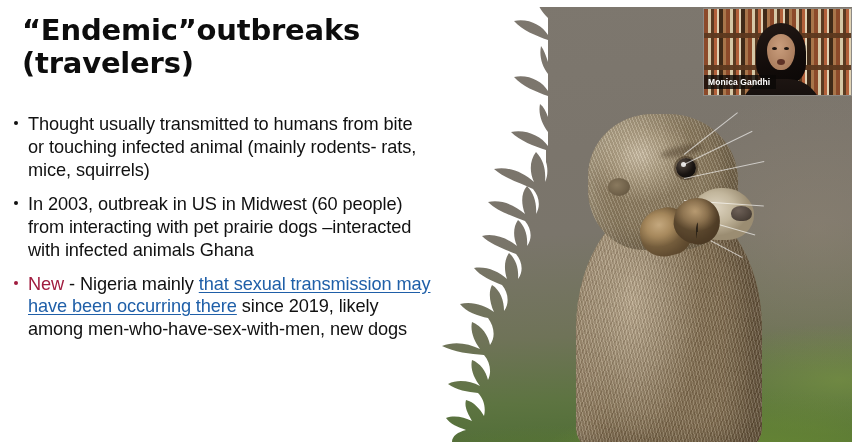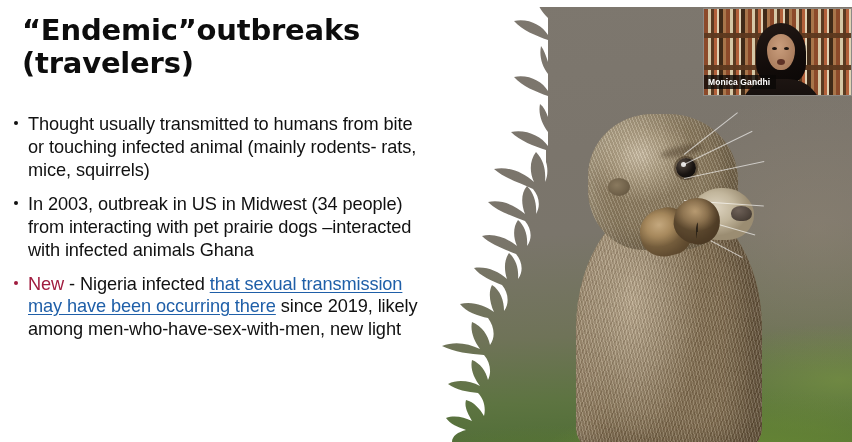--- a/index.html
+++ b/index.html
@@ -421,26 +421,26 @@
   <div id="bullets">
 
     <div class="bullet">
       <span class="dot"></span>
       <span>Thought usually transmitted to humans from bite or touching infected animal (mainly rodents- rats, mice, squirrels)</span>
     </div>
 
 
     <div class="bullet">
       <span class="dot"></span>
-      <span>In 2003, outbreak in US in Midwest (34 people) from interacting with pet prairie dogs –interacted with infected  animals Ghana</span>
+      <span>In 2003, outbreak in US in Midwest (60 people) from interacting with pet prairie dogs –interacted with infected  animals Ghana</span>
     </div>
 
     <div class="bullet new">
       <span class="dot"></span>
-      <span class="kw-new">New</span><span> - Nigeria infected </span><a class="link" href="#">that sexual transmission may have been occurring there</a><span> since 2019, likely among men-who-have-sex-with-men, new light</span>
+      <span class="kw-new">New</span><span> - Nigeria mainly </span><a class="link" href="#">that sexual transmission may have been occurring there</a><span> since 2019, likely among men-who-have-sex-with-men, new dogs</span>
     </div>
 
   </div>
 
   <div id="video-panel">
     <div id="video-bookshelf"></div>
     <div id="video-person">
       <div class="vp-hair"></div>
       <div class="vp-face">
         <div class="vp-eye l"></div>

